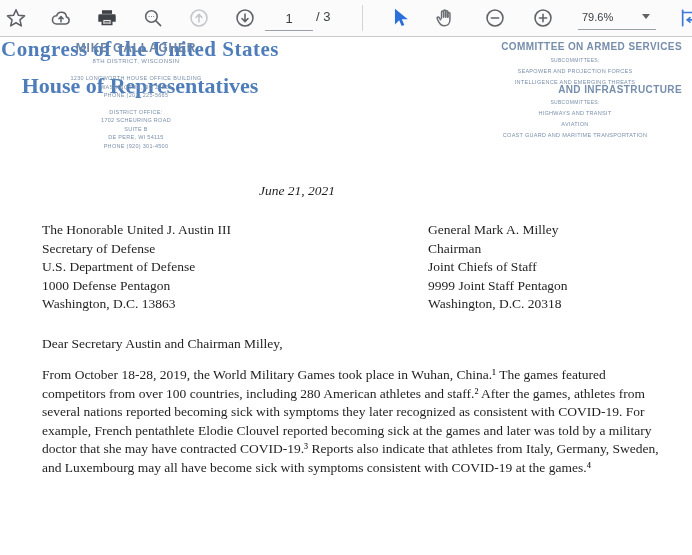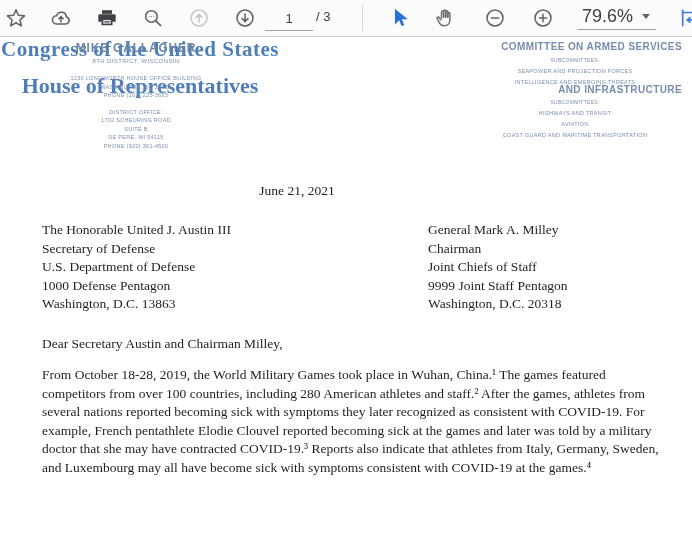--- a/index.html
+++ b/index.html
@@ -13,21 +13,21 @@
         justify-content:center;background:transparent;border:none;padding:0;cursor:pointer;}
   .tbtn svg{width:22px;height:22px;display:block;}
   .page-input{position:absolute;left:265px;top:6px;width:44px;height:22px;border:none;
               border-bottom:1.5px solid #9aa0a6;background:transparent;text-align:center;
               font-size:13px;color:#3c4043;font-family:"Liberation Sans",sans-serif;outline:none;}
   .page-total{position:absolute;left:316px;top:9px;font-size:13px;color:#3c4043;}
   .tb-divider{position:absolute;left:362px;top:5px;width:1px;height:26px;background:#d4d4d4;}
   .zoom-ctrl{position:absolute;left:578px;top:4px;width:78px;height:26px;display:flex;
              align-items:center;border:none;background:transparent;cursor:pointer;padding:0;
              border-bottom:1.5px solid #9aa0a6;}
-  .zoom-val{font-size:18px;color:#3c4043;margin-left:4px;}
+  .zoom-val{font-size:11px;color:#3c4043;margin-left:4px;}
   .zoom-caret{margin-left:auto;margin-right:6px;width:0;height:0;border-left:4.5px solid transparent;
               border-right:4.5px solid transparent;border-top:5.5px solid #5f6368;}
   .fit-btn{left:676px;}
 
   
   .pdf-page{position:absolute;top:37px;left:0;width:692px;height:518px;background:#ffffff;
             overflow:hidden;}
   .lh{position:absolute;text-align:center;color:#7b90ac;}
   .lh-left{left:46px;top:4px;width:180px;}
   .lh-right{left:468px;top:5px;width:214px;}
@@ -37,21 +37,21 @@
   .lh-block{margin-top:10px;}
   .lh-committee{font-size:10px;font-weight:bold;letter-spacing:.4px;line-height:9.5px;color:#768dab;text-align:right;}
   .lh-sublabel{font-size:5px;letter-spacing:.3px;margin-top:5px;}
   .lh-subline{font-size:5.5px;letter-spacing:.3px;margin-top:5px;}
   .lh-center{left:206px;top:74px;width:280px;text-align:center;color:#4e7db9;
              font-family:"Liberation Serif",serif;font-weight:bold;}
   .lh-congress{font-size:21px;letter-spacing:.5px;}
   .lh-house{font-size:22px;margin-top:11px;}
 
   .serif{font-family:"Liberation Serif","DejaVu Serif",serif;color:#1f1f1f;}
-  .date-line{position:absolute;left:42px;top:146px;width:510px;text-align:center;font-size:13.5px;}
+  .date-line{position:absolute;left:42px;top:146px;width:510px;text-align:center;font-size:13.5px;font-style:italic;}
   .addr{position:absolute;top:184px;font-size:13.5px;line-height:18.6px;}
   .addr-left{left:42px;}
   .addr-right{left:428px;}
   .salutation{position:absolute;left:42px;top:299px;font-size:13.5px;}
   .para{position:absolute;left:42px;width:624px;font-size:13.5px;line-height:18.6px;text-align:left;}
   .para1{top:329px;}
   .para2{top:477px;}
 </style>
 </head>
 <body>

